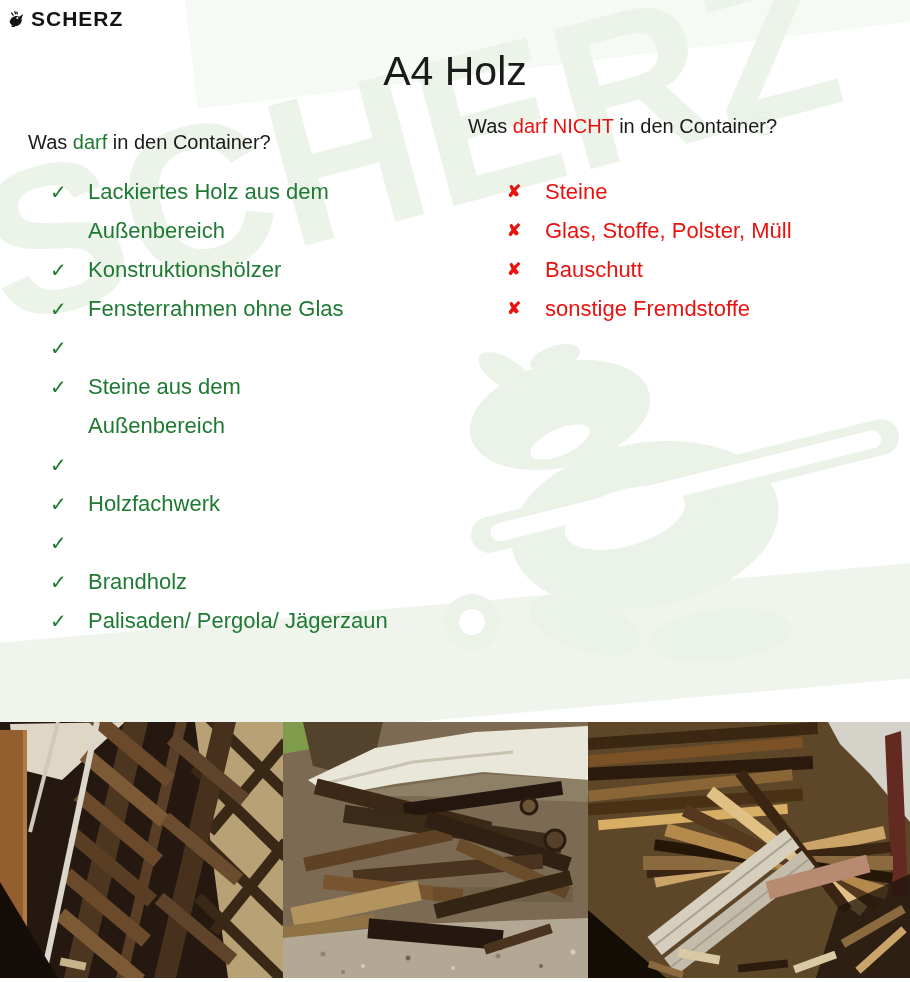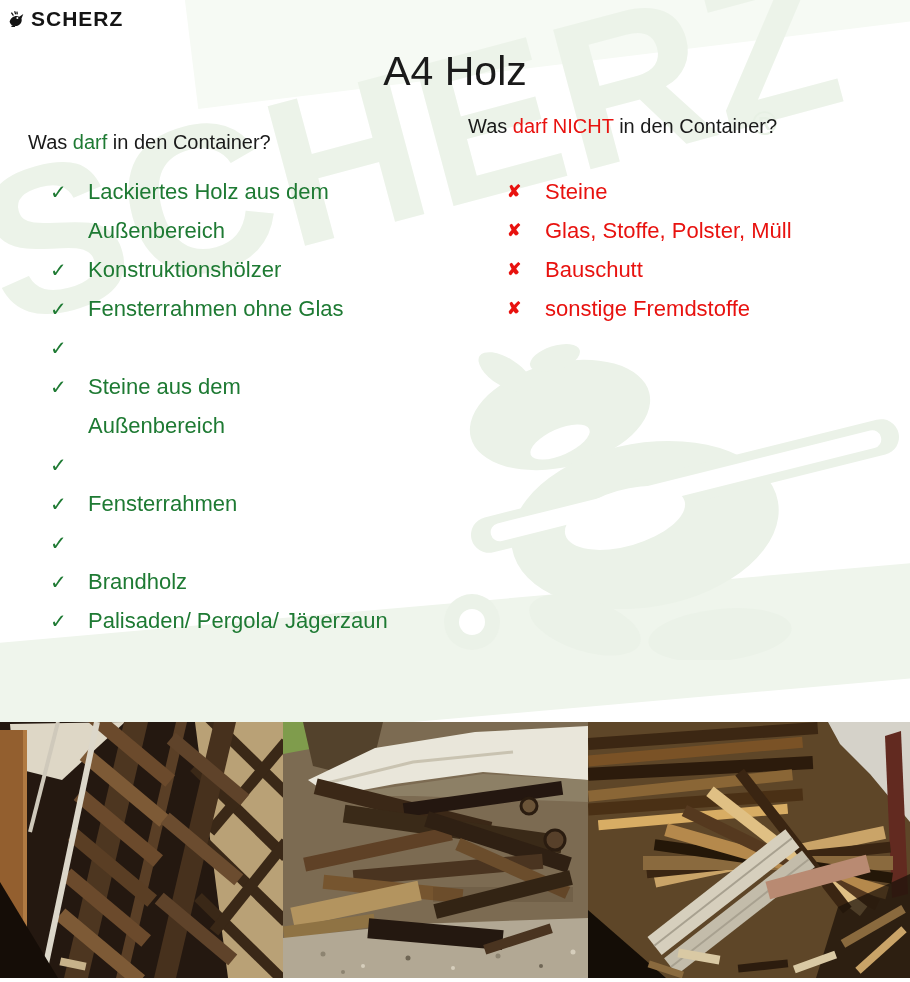--- a/index.html
+++ b/index.html
@@ -118,21 +118,21 @@
       </div>
     <div class="row">
         <span class="mark"></span>
         <span>Außenbereich</span>
       </div>
     <div class="row">
         <span class="mark check">✓</span>
       </div>
     <div class="row">
         <span class="mark check">✓</span>
-        <span>Fensterrahmen</span>
+        <span>Holzfachwerk</span>
       </div>
     <div class="row">
         <span class="mark check">✓</span>
       </div>
     <div class="row">
         <span class="mark check">✓</span>
         <span>Brandholz</span>
       </div>
     <div class="row">
         <span class="mark check">✓</span>

